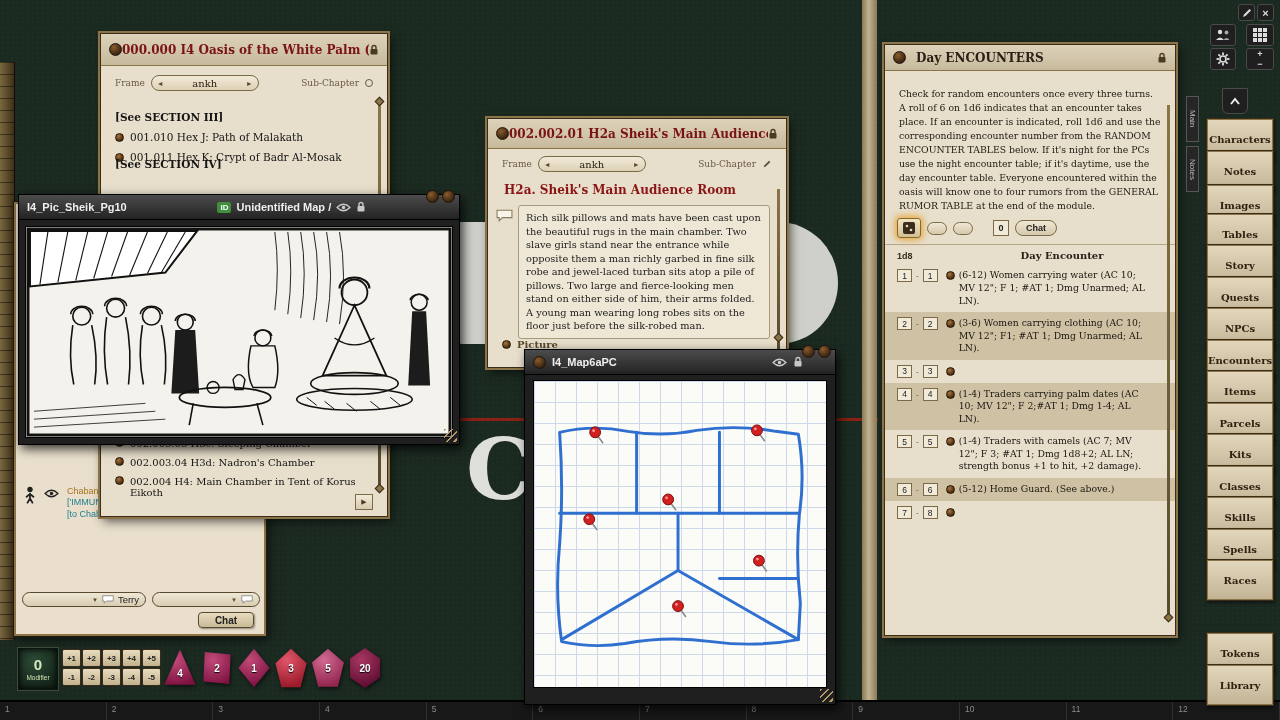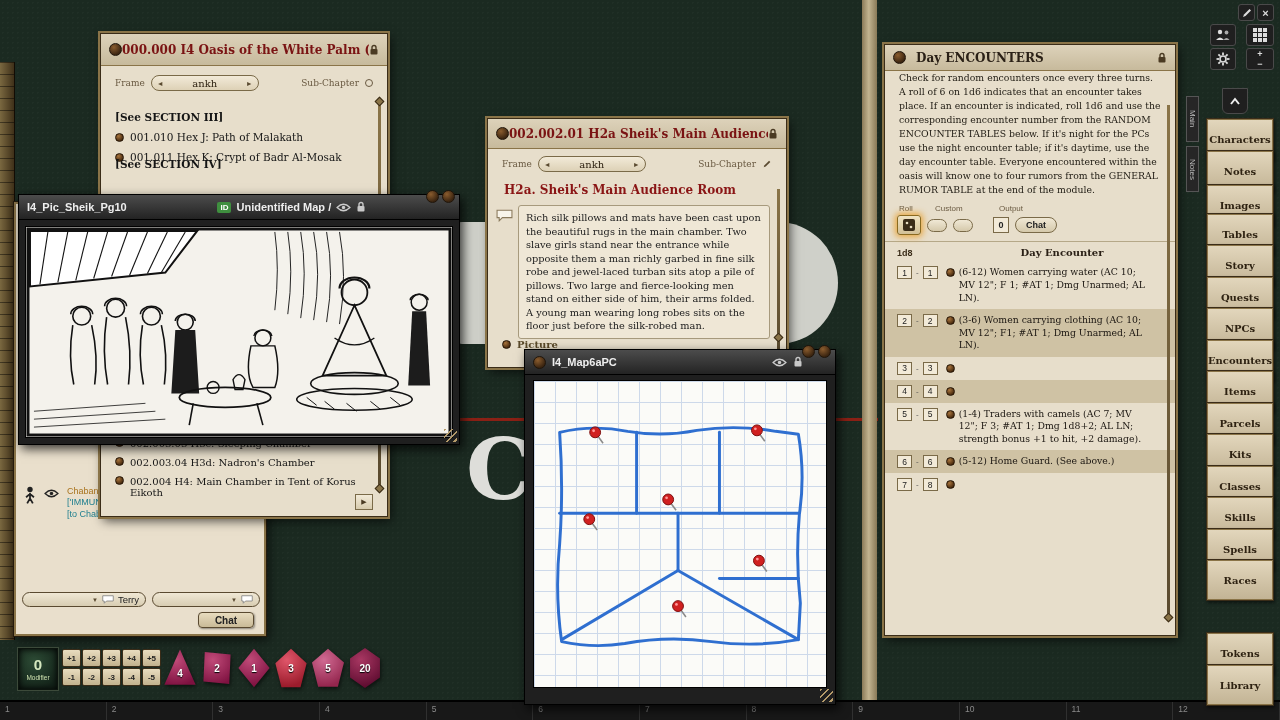--- a/index.html
+++ b/index.html
@@ -84,21 +84,21 @@
   
   #mapwin{left:524px;top:349px;width:312px;height:356px}
   .maparea{position:absolute;left:8px;top:30px;right:8px;bottom:16px;background:#fbfbf8;border:1px solid #000;
     background-image:linear-gradient(#cdd9ea 1px,transparent 1px),linear-gradient(90deg,#cdd9ea 1px,transparent 1px);background-size:21px 21px}
   .maparea svg{position:absolute;inset:0;width:100%;height:100%}
 
   
   #daywin{left:884px;top:44px;width:292px;height:592px;overflow:hidden}
   #daywin .ptbar{height:26px}
   #daywin .ptitle{text-align:left;margin-left:10px;color:#2a2016}
-  .intro{padding:0 14px 4px;font:9.3px "DejaVu Serif",serif;line-height:1.5;color:#1e1a12}
+  .intro{padding:16px 14px 4px;font:9.3px "DejaVu Serif",serif;line-height:1.5;color:#1e1a12}
   .ctrllabels{display:flex;gap:0;padding:4px 14px 0;font:8px "Liberation Sans",sans-serif;color:#6a5a42}
   .ctrlrow{display:flex;align-items:center;gap:6px;padding:2px 12px 6px;border-bottom:1px solid #b5a888}
   .rollbtn{width:24px;height:20px;border:1px solid #8a6a20;border-radius:3px;background:linear-gradient(#f0e4c4,#d2c096);display:flex;align-items:center;justify-content:center;box-shadow:0 0 6px 2px rgba(232,150,20,.75)}
   .tinypill{width:20px;height:13px;border:1px solid #7a6a48;border-radius:7px;background:linear-gradient(#f0e8d5,#d5c9ab)}
   .outbox{width:16px;height:16px;border:1px solid #7a6a48;background:#f2ead8;font:bold 9px "Liberation Sans",sans-serif;color:#222;display:flex;align-items:center;justify-content:center}
   .chatpill{height:16px;padding:0 10px;border:1px solid #7a6a48;border-radius:8px;background:linear-gradient(#f0e8d5,#d5c9ab);font:bold 9px "Liberation Sans",sans-serif;color:#222;display:flex;align-items:center}
   .thead{display:flex;align-items:center;padding:5px 12px 3px}
   .th1{font:bold 9px "Liberation Sans",sans-serif;color:#3a2c18;width:64px}
   .th2{font:bold 10px "DejaVu Serif",serif;color:#2a2016;flex:1;text-align:center}
   .erow{display:flex;align-items:flex-start;gap:4px;padding:5px 10px 5px 12px}
@@ -452,25 +452,20 @@
 <div id="daywin" class="abs pwin">
   <div class="ptbar">
     <span class="knob" style="margin-left:8px"></span>
     <span class="ptitle">Day ENCOUNTERS</span>
     <svg class="lockpale" style="margin-right:8px" width="10" height="12" viewBox="0 0 10 12">
         <path d="M3 5V3.5a2 2 0 0 1 4 0V5" fill="none" stroke="currentColor" stroke-width="1.4"></path>
         <rect x="1.5" y="5" width="7" height="5.5" rx="1" fill="currentColor"></rect>
       </svg>
   </div>
   <div class="intro">Check for random encounters once every three turns. A roll of 6 on 1d6 indicates that an encounter takes place. If an encounter is indicated, roll 1d6 and use the corresponding encounter number from the RANDOM ENCOUNTER TABLES below. If it's night for the PCs use the night encounter table; if it's daytime, use the day encounter table. Everyone encountered within the oasis will know one to four rumors from the GENERAL RUMOR TABLE at the end of the module.</div>
-  <div class="ctrllabels">
-    <span style="width:36px">Roll</span>
-    <span style="width:64px">Custom</span>
-    <span>Output</span>
-  </div>
   <div class="ctrlrow">
     <span class="rollbtn">
       <svg width="14" height="14" viewBox="0 0 14 14">
           <rect x="1" y="1" width="12" height="12" rx="2" fill="#3a2c18"></rect>
           <circle cx="5" cy="5" r="1.3" fill="#e8dcc0"></circle>
           <circle cx="9" cy="9" r="1.3" fill="#e8dcc0"></circle>
         </svg>
     </span>
     <span class="tinypill"></span>
     <span class="tinypill"></span>
@@ -500,20 +495,21 @@
     <span class="spin">3</span>
     <span class="rsep">-</span>
     <span class="spin">3</span>
     <span class="dot"></span>
   </div>
   <div class="erow alt">
     <span class="spin">4</span>
     <span class="rsep">-</span>
     <span class="spin">4</span>
     <span class="dot"></span>
+    <span class="etext">(1-4) Traders carrying palm dates (AC 10; MV 12"; F 2;#AT 1; Dmg 1-4; AL LN).</span>
   </div>
   <div class="erow">
     <span class="spin">5</span>
     <span class="rsep">-</span>
     <span class="spin">5</span>
     <span class="dot"></span>
     <span class="etext">(1-4) Traders with camels (AC 7; MV 12"; F 3; #AT 1; Dmg 1d8+2; AL LN; strength bonus +1 to hit, +2 damage).</span>
   </div>
   <div class="erow alt">
     <span class="spin">6</span>

